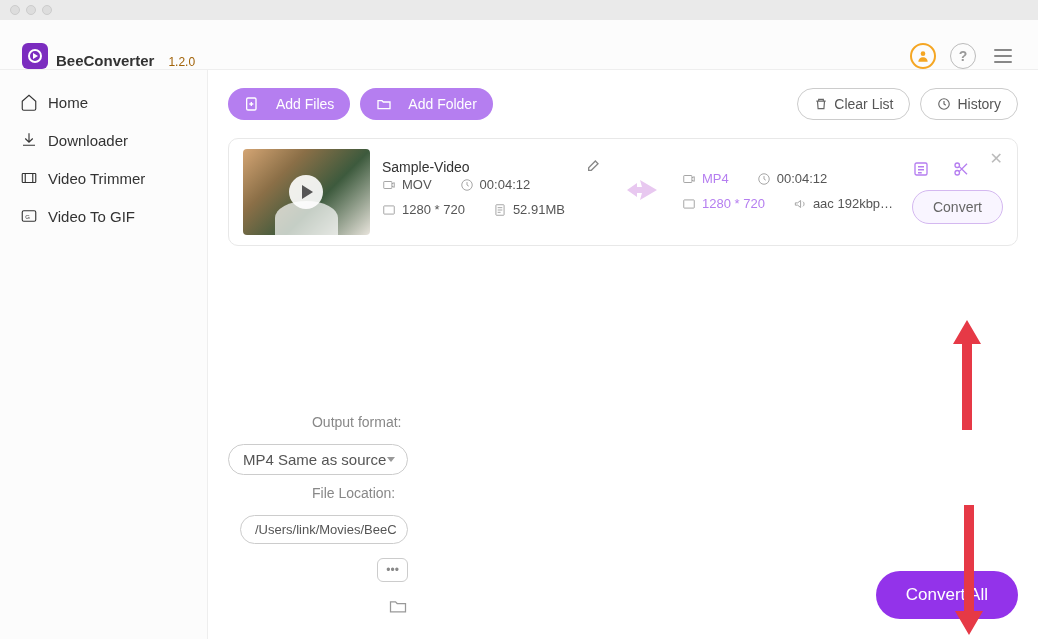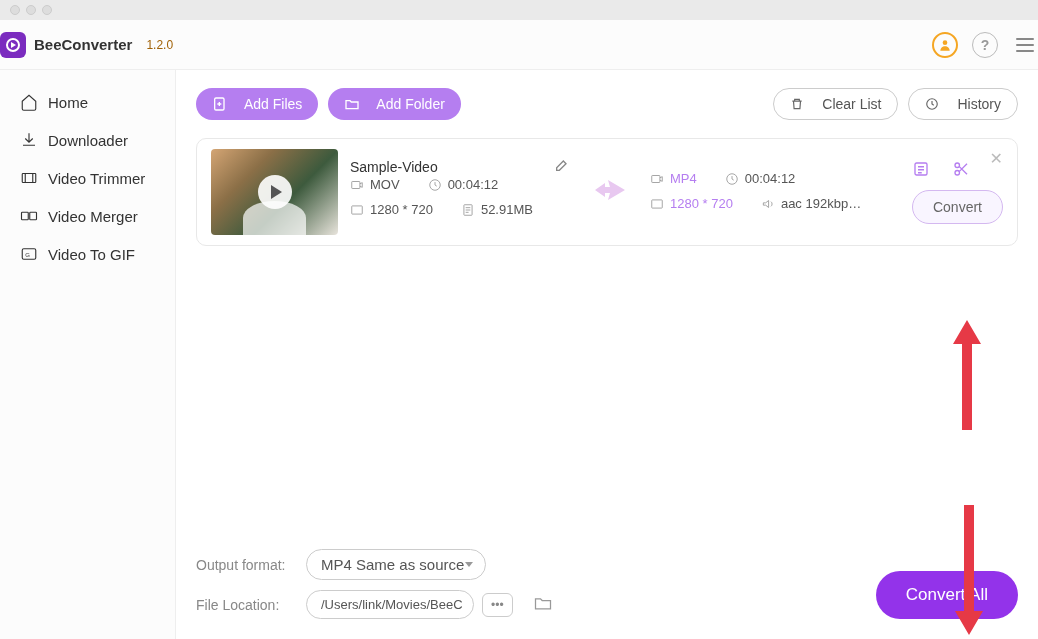--- a/index.html
+++ b/index.html
@@ -1,47 +1,47 @@
 <!DOCTYPE html>
 <html><head>
   <meta charset="utf-8">
   <style>
     * { margin: 0; padding: 0; box-sizing: border-box; font-family: -apple-system, BlinkMacSystemFont, 'Segoe UI', sans-serif; }
     body { width: 1038px; height: 639px; background: #fff; overflow: hidden; }
     
     .titlebar { height: 20px; background: #eaeaea; display: flex; align-items: center; padding-left: 10px; gap: 6px; }
     .traffic { width: 10px; height: 10px; border-radius: 50%; background: #ddd; border: 0.5px solid #ccc; }
     
-    .header { height: 50px; display: flex; align-items: center; padding: 0 0; border-bottom: 1px solid #eee; background: #fcfcfc; }
+    .header { height: 50px; display: flex; align-items: flex-end; padding: 0 22px; border-bottom: 1px solid #eee; background: #fcfcfc; }
     .logo-box { width: 26px; height: 26px; background: #7b2cbf; border-radius: 6px; display: flex; align-items: center; justify-content: center; margin-right: 8px; }
     .logo-inner { width: 14px; height: 14px; border: 2px solid #fff; border-radius: 50%; position: relative; }
     .logo-inner::after { content: ''; position: absolute; left: 3px; top: 2px; width: 0; height: 0; border-left: 5px solid #fff; border-top: 3px solid transparent; border-bottom: 3px solid transparent; }
     .app-name { font-weight: 600; font-size: 15px; color: #333; }
     .version { font-size: 12px; color: #a16207; margin-left: 14px; }
     .header-right { margin-left: auto; display: flex; align-items: center; gap: 14px; }
     .profile-icon { width: 26px; height: 26px; border: 2px solid #f5a623; border-radius: 50%; display: flex; align-items: center; justify-content: center; }
     .profile-icon svg { fill: #f5a623; }
     .help-icon, .menu-icon { width: 26px; height: 26px; display: flex; align-items: center; justify-content: center; color: #999; }
     .help-icon { border: 1.5px solid #bbb; border-radius: 50%; font-size: 14px; font-weight: 600; }
     .menu-icon { flex-direction: column; gap: 4px; }
     .menu-icon span { width: 18px; height: 2px; background: #888; border-radius: 1px; }
     
     .body-area { display: flex; height: calc(100% - 70px); }
     
-    .sidebar { width: 176px; background: #fcfcfc; border-right: 1px solid #eee; padding: 14px 8px; }
+    .sidebar { width: 208px; background: #fcfcfc; border-right: 1px solid #eee; padding: 14px 8px; }
     .sidebar-item { display: flex; align-items: center; padding: 9px 12px; border-radius: 8px; cursor: pointer; margin-bottom: 2px; color: #333; font-size: 15px; }
     .sidebar-item.active { background: #b57ef0; color: #fff; }
     .sidebar-item svg { width: 18px; height: 18px; margin-right: 10px; stroke: #333; fill: none; stroke-width: 1.5; }
     .sidebar-item.active svg { stroke: #fff; }
     
     .main { flex: 1; display: flex; flex-direction: column; background: #fff; position: relative; }
     
     .toolbar { display: flex; align-items: center; padding: 18px 20px; gap: 10px; }
     .btn-purple { background: #b57ef0; color: #fff; border: none; padding: 8px 16px; border-radius: 18px; font-size: 14px; cursor: pointer; display: flex; align-items: center; gap: 16px; }
-    .btn-outline { background: #fff; color: #555; border: 1px solid #ccc; padding: 7px 16px; border-radius: 18px; font-size: 14px; cursor: pointer; display: flex; align-items: center; gap: 18px; }
+    .btn-outline { background: #fff; color: #555; border: 1px solid #ccc; padding: 7px 16px; border-radius: 18px; font-size: 14px; cursor: pointer; display: flex; align-items: center; gap: 6px; }
     .toolbar-spacer { flex: 1; }
     
     .file-card { margin: 0 20px; border: 1px solid #e8e8e8; border-radius: 10px; padding: 10px 14px; display: flex; align-items: center; position: relative; }
     .thumb { width: 127px; height: 86px; background: linear-gradient(135deg, #d4a574 0%, #8b6f47 30%, #3d5a3d 60%, #e8e4dc 100%); border-radius: 4px; position: relative; flex-shrink: 0; }
     .thumb::before { content: ''; position: absolute; bottom: 0; left: 25%; width: 50%; height: 40%; background: rgba(255,255,255,0.7); border-radius: 50% 50% 0 0; }
     .play-btn { position: absolute; top: 50%; left: 50%; transform: translate(-50%, -50%); width: 34px; height: 34px; background: rgba(255,255,255,0.9); border-radius: 50%; display: flex; align-items: center; justify-content: center; }
     .play-btn::after { content: ''; width: 0; height: 0; border-left: 11px solid #555; border-top: 7px solid transparent; border-bottom: 7px solid transparent; margin-left: 3px; }
     
     .file-info { margin-left: 12px; flex-shrink: 0; width: 220px; }
     .file-name-row { display: flex; align-items: center; margin-bottom: 0; }
@@ -59,21 +59,21 @@
     .meta-item.purple { color: #b57ef0; }
     
     .card-actions { margin-left: auto; display: flex; flex-direction: column; gap: 12px; }
     .action-icons { display: flex; gap: 22px; }
     .action-icons svg { width: 18px; height: 18px; stroke: #b57ef0; fill: none; stroke-width: 1.8; cursor: pointer; }
     .convert-btn { background: #f9f5ff; color: #666; border: 1px solid #d4b8f0; padding: 8px 20px; border-radius: 18px; font-size: 14px; cursor: pointer; }
     .close-x { position: absolute; top: 10px; right: 14px; color: #bbb; cursor: pointer; font-size: 16px; }
     
     .bottom-bar { margin-top: auto; padding: 14px 20px 20px; display: flex; align-items: flex-end; }
     .bottom-left { display: flex; flex-direction: column; gap: 10px; }
-    .bottom-row { display: flex; align-items: center; gap: 14px; font-size: 14px; color: #888; }
+    .bottom-row { display: flex; align-items: flex-end; gap: 14px; font-size: 14px; color: #888; flex-direction: column; }
     .bottom-row label { width: 96px; }
     .select-pill { border: 1px solid #ccc; border-radius: 16px; padding: 6px 14px; font-size: 15px; color: #555; min-width: 180px; display: flex; align-items: center; position: relative; }
     .select-pill::after { content: ''; position: absolute; right: 12px; width: 0; height: 0; border-left: 4px solid transparent; border-right: 4px solid transparent; border-top: 5px solid #999; }
     .path-pill { border: 1px solid #ccc; border-radius: 16px; padding: 6px 14px; font-size: 13px; color: #555; width: 168px; white-space: nowrap; overflow: hidden; }
     .dots-btn { border: 1px solid #ccc; border-radius: 6px; padding: 4px 8px; font-size: 12px; color: #888; cursor: pointer; margin-left: -6px; }
     .folder-ic { margin-left: 6px; color: #999; cursor: pointer; }
     
     .convert-all { margin-left: auto; background: #9333ea; color: #fff; border: none; padding: 14px 30px; border-radius: 26px; font-size: 17px; font-weight: 500; cursor: pointer; }
     
     .arrow-anno { position: absolute; }
@@ -125,27 +125,20 @@
           <path d="M12 3v12m-5-5l5 5 5-5M4 19h16"></path>
         </svg>
       <span>Downloader</span>
     </div>
     <div class="sidebar-item">
       <svg viewBox="0 0 24 24">
           <rect x="3" y="6" width="18" height="12" rx="1"></rect>
           <path d="M7 6v12M17 6v12"></path>
         </svg>
       <span>Video Trimmer</span>
-    </div>
-    <div class="sidebar-item">
-      <svg viewBox="0 0 24 24">
-          <rect x="2" y="7" width="9" height="10" rx="1"></rect>
-          <rect x="13" y="7" width="9" height="10" rx="1"></rect>
-        </svg>
-      <span>Video Merger</span>
     </div>
     <div class="sidebar-item">
       <svg viewBox="0 0 24 24">
           <rect x="3" y="5" width="18" height="14" rx="2"></rect>
           <text x="7" y="16" font-size="8" stroke="none" fill="#333">G</text>
         </svg>
       <span>Video To GIF</span>
     </div>
   </div>
 

